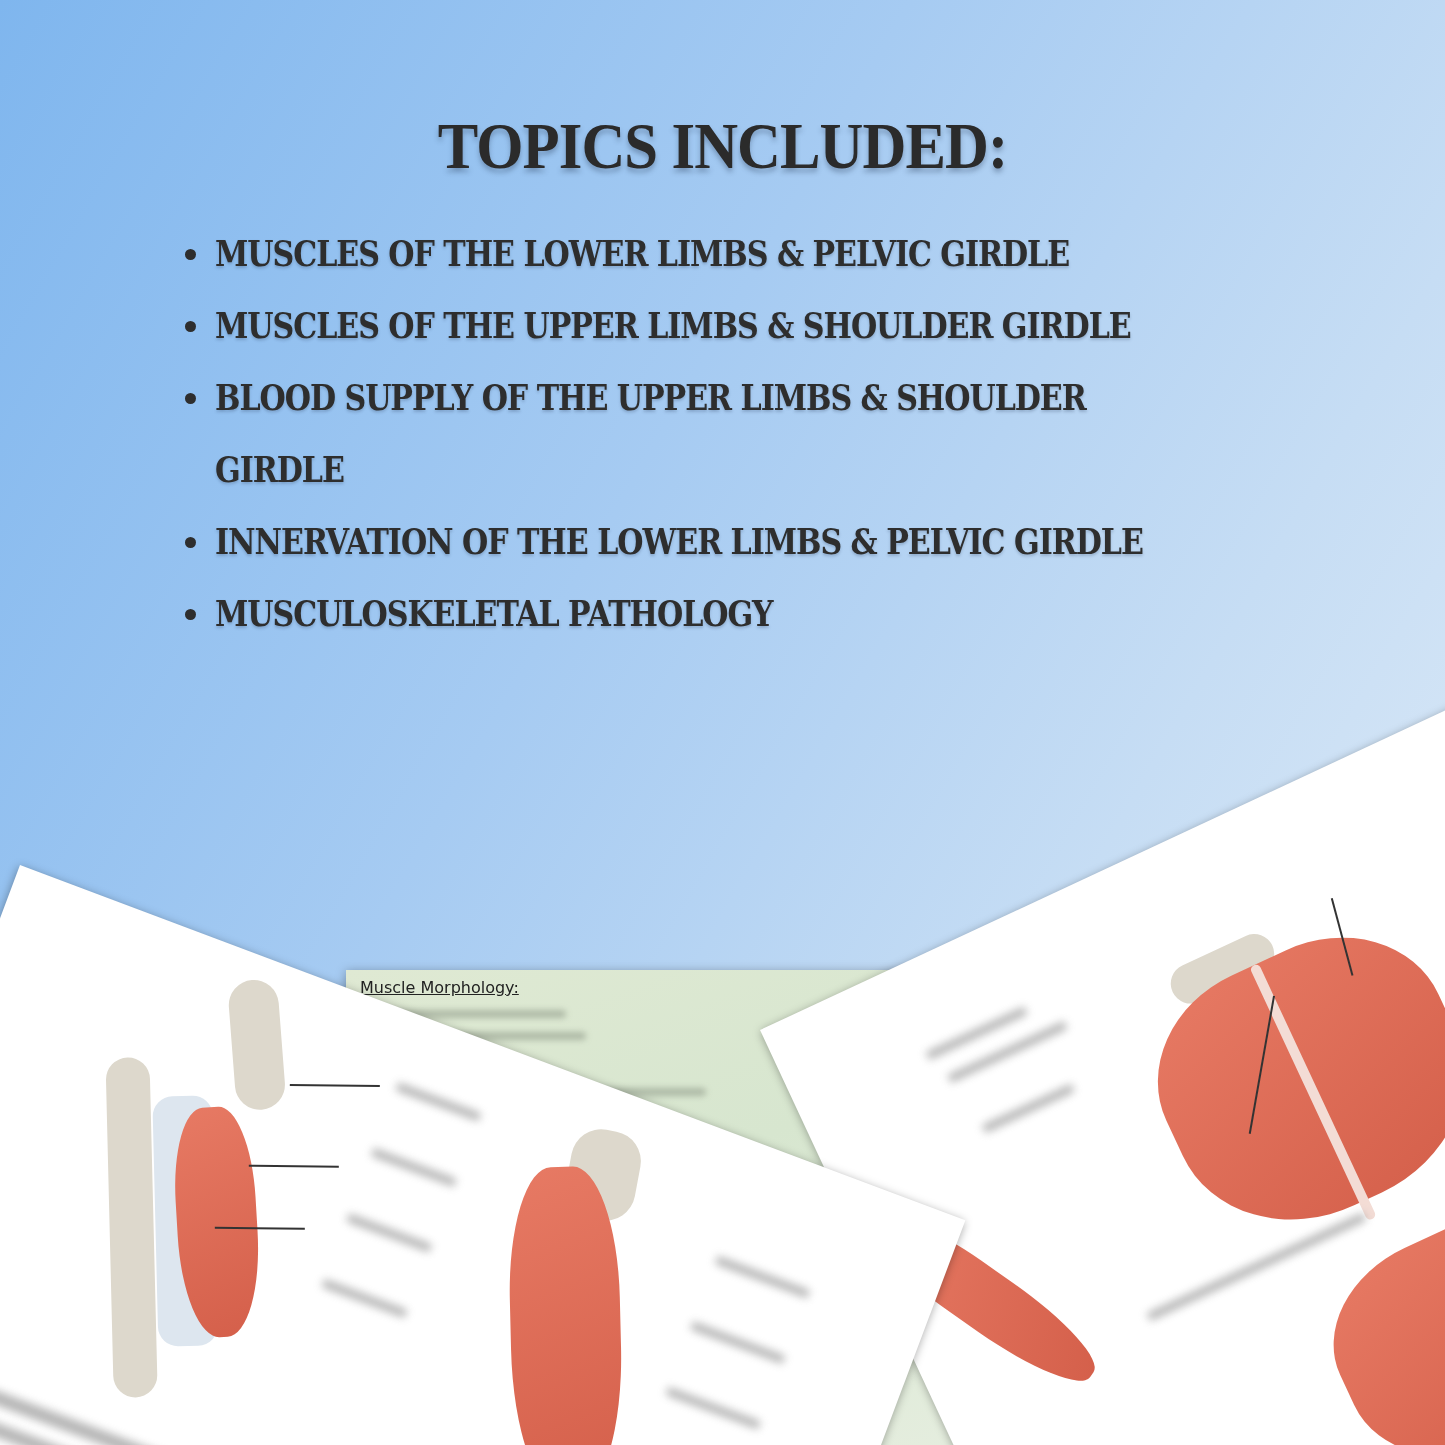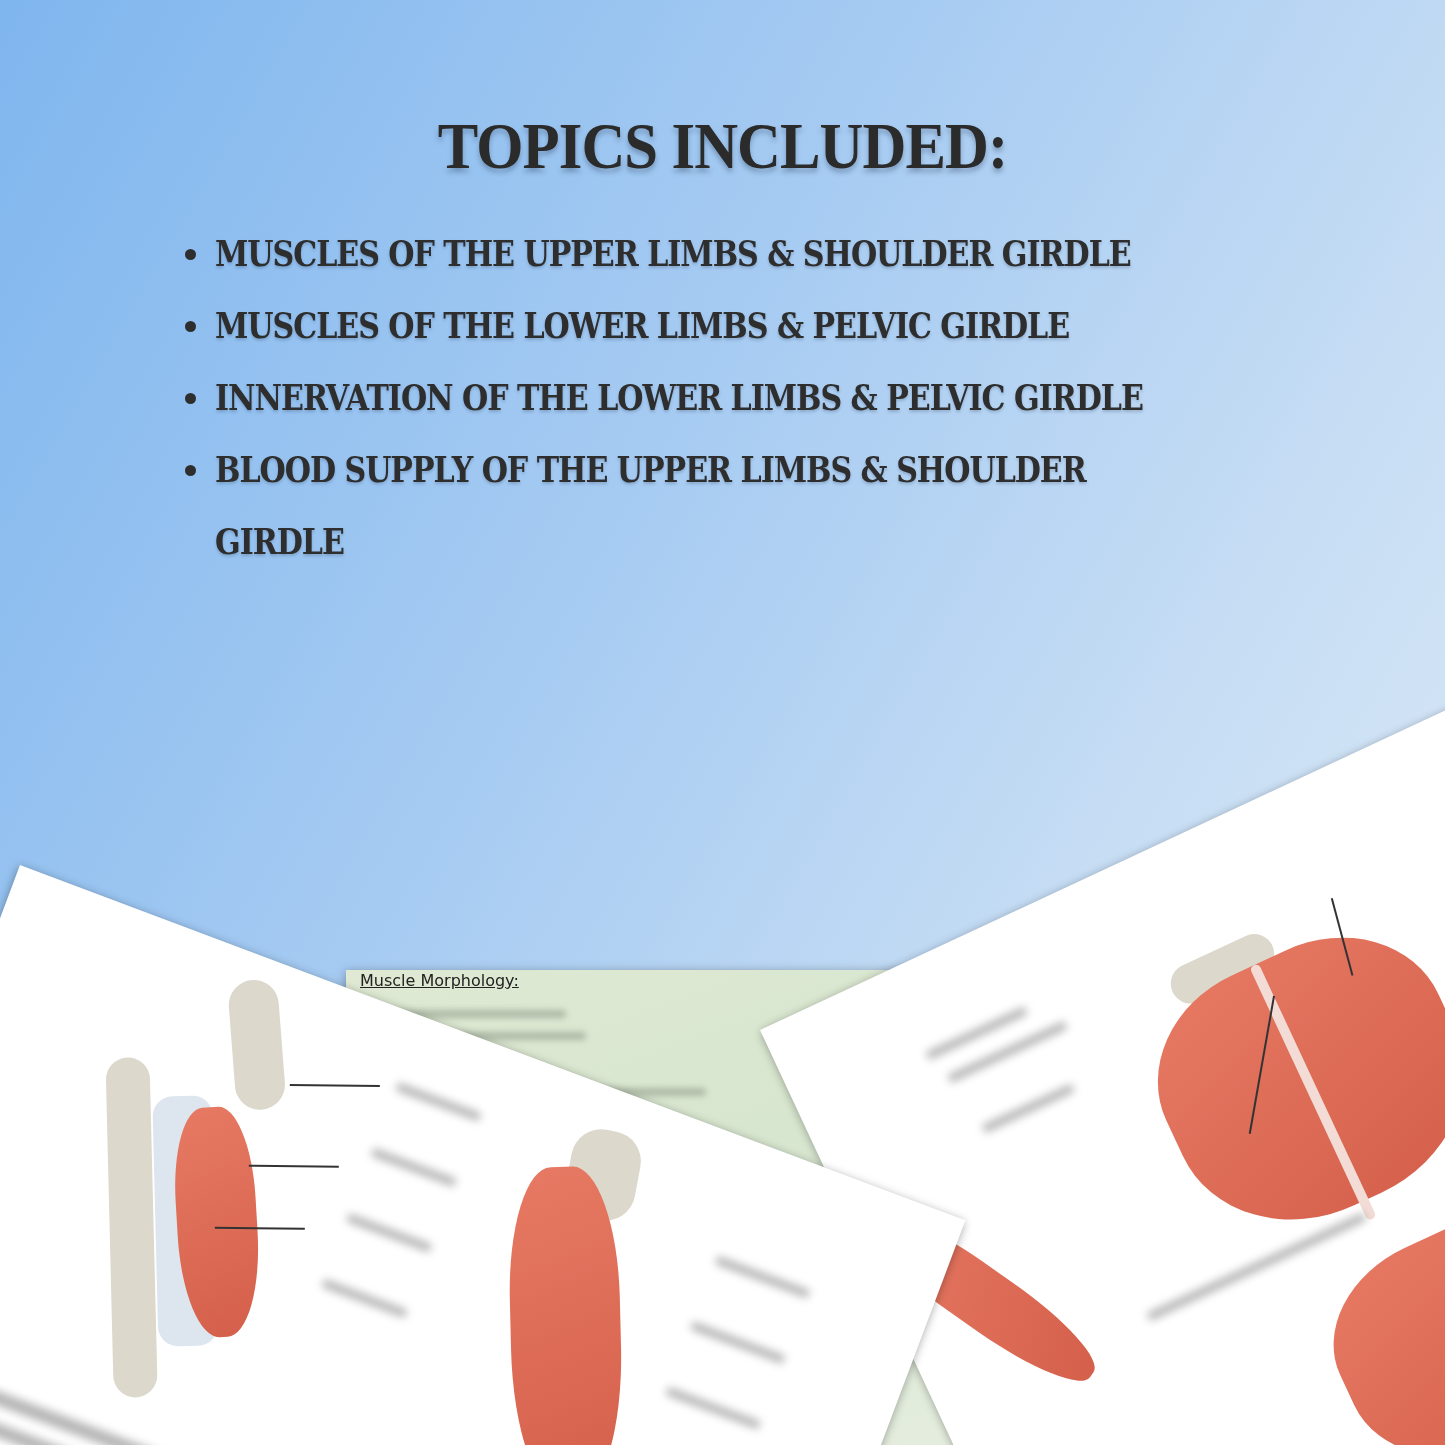--- a/index.html
+++ b/index.html
@@ -29,21 +29,21 @@
     border-radius: 50%; background: #2e2e2e;
   }
   .topic-text { display: inline-block; transform: scaleX(0.86); transform-origin: 0 50%; width: 1230px; }
 
   .paper { position: absolute; box-shadow: 0 2px 10px rgba(0,0,0,0.35); overflow: hidden; }
   .paper-green {
     left: 346px; top: 970px; width: 754px; height: 520px;
     background: linear-gradient(160deg, #dfe9d3 0%, #d7e6cf 40%, #e8efe2 100%);
   }
   .green-title {
-    position: absolute; left: 14px; top: 1px; font-family: "DejaVu Sans", sans-serif;
+    position: absolute; left: 14px; top: 8px; font-family: "DejaVu Sans", sans-serif;
     font-size: 16px; color: #222; text-decoration: underline;
   }
   .blur-line { position: absolute; height: 8px; border-radius: 4px; background: #9aa593; filter: blur(3px); opacity: .7; }
 
   .paper-right {
     left: 760px; top: 1030px; width: 800px; height: 700px; background: #fff;
     transform-origin: 0 0; transform: rotate(-25deg);
   }
   .paper-left {
     left: 20px; top: 865px; width: 1010px; height: 800px; background: #fff;
@@ -54,24 +54,25 @@
   .tendon { position: absolute; background: #dde6ef; border-radius: 20px; }
   .leader { position: absolute; height: 2px; background: #333; transform-origin: 0 50%; }
   .label-blur { position: absolute; height: 9px; border-radius: 5px; background: #888; filter: blur(4px); opacity: .6; }
 </style>
 </head>
 <body>
 
 <h1 class="title">TOPICS INCLUDED:</h1>
 
 <ul class="topics">
+  <li class="topic"><span class="topic-text">MUSCLES OF THE LOWER LIMBS &amp; PELVIC GIRDLE</span></li>
   <li class="topic"><span class="topic-text">MUSCLES OF THE UPPER LIMBS &amp; SHOULDER GIRDLE</span></li>
-  <li class="topic"><span class="topic-text">MUSCLES OF THE LOWER LIMBS &amp; PELVIC GIRDLE</span></li>
+  <li class="topic"><span class="topic-text" style="width:1020px">BLOOD SUPPLY OF THE UPPER LIMBS &amp; SHOULDER GIRDLE</span></li>
   <li class="topic"><span class="topic-text">INNERVATION OF THE LOWER LIMBS &amp; PELVIC GIRDLE</span></li>
-  <li class="topic"><span class="topic-text" style="width:1020px">BLOOD SUPPLY OF THE UPPER LIMBS &amp; SHOULDER GIRDLE</span></li>
+  <li class="topic"><span class="topic-text">MUSCULOSKELETAL PATHOLOGY</span></li>
 </ul>
 
 <div class="paper paper-green">
   <div class="green-title">Muscle Morphology:</div>
   <div class="blur-line" style="left:40px;top:40px;width:180px"></div>
   <div class="blur-line" style="left:40px;top:62px;width:200px"></div>
   <div class="blur-line" style="left:240px;top:118px;width:120px"></div>
 </div>
 
 <div class="paper paper-right">

